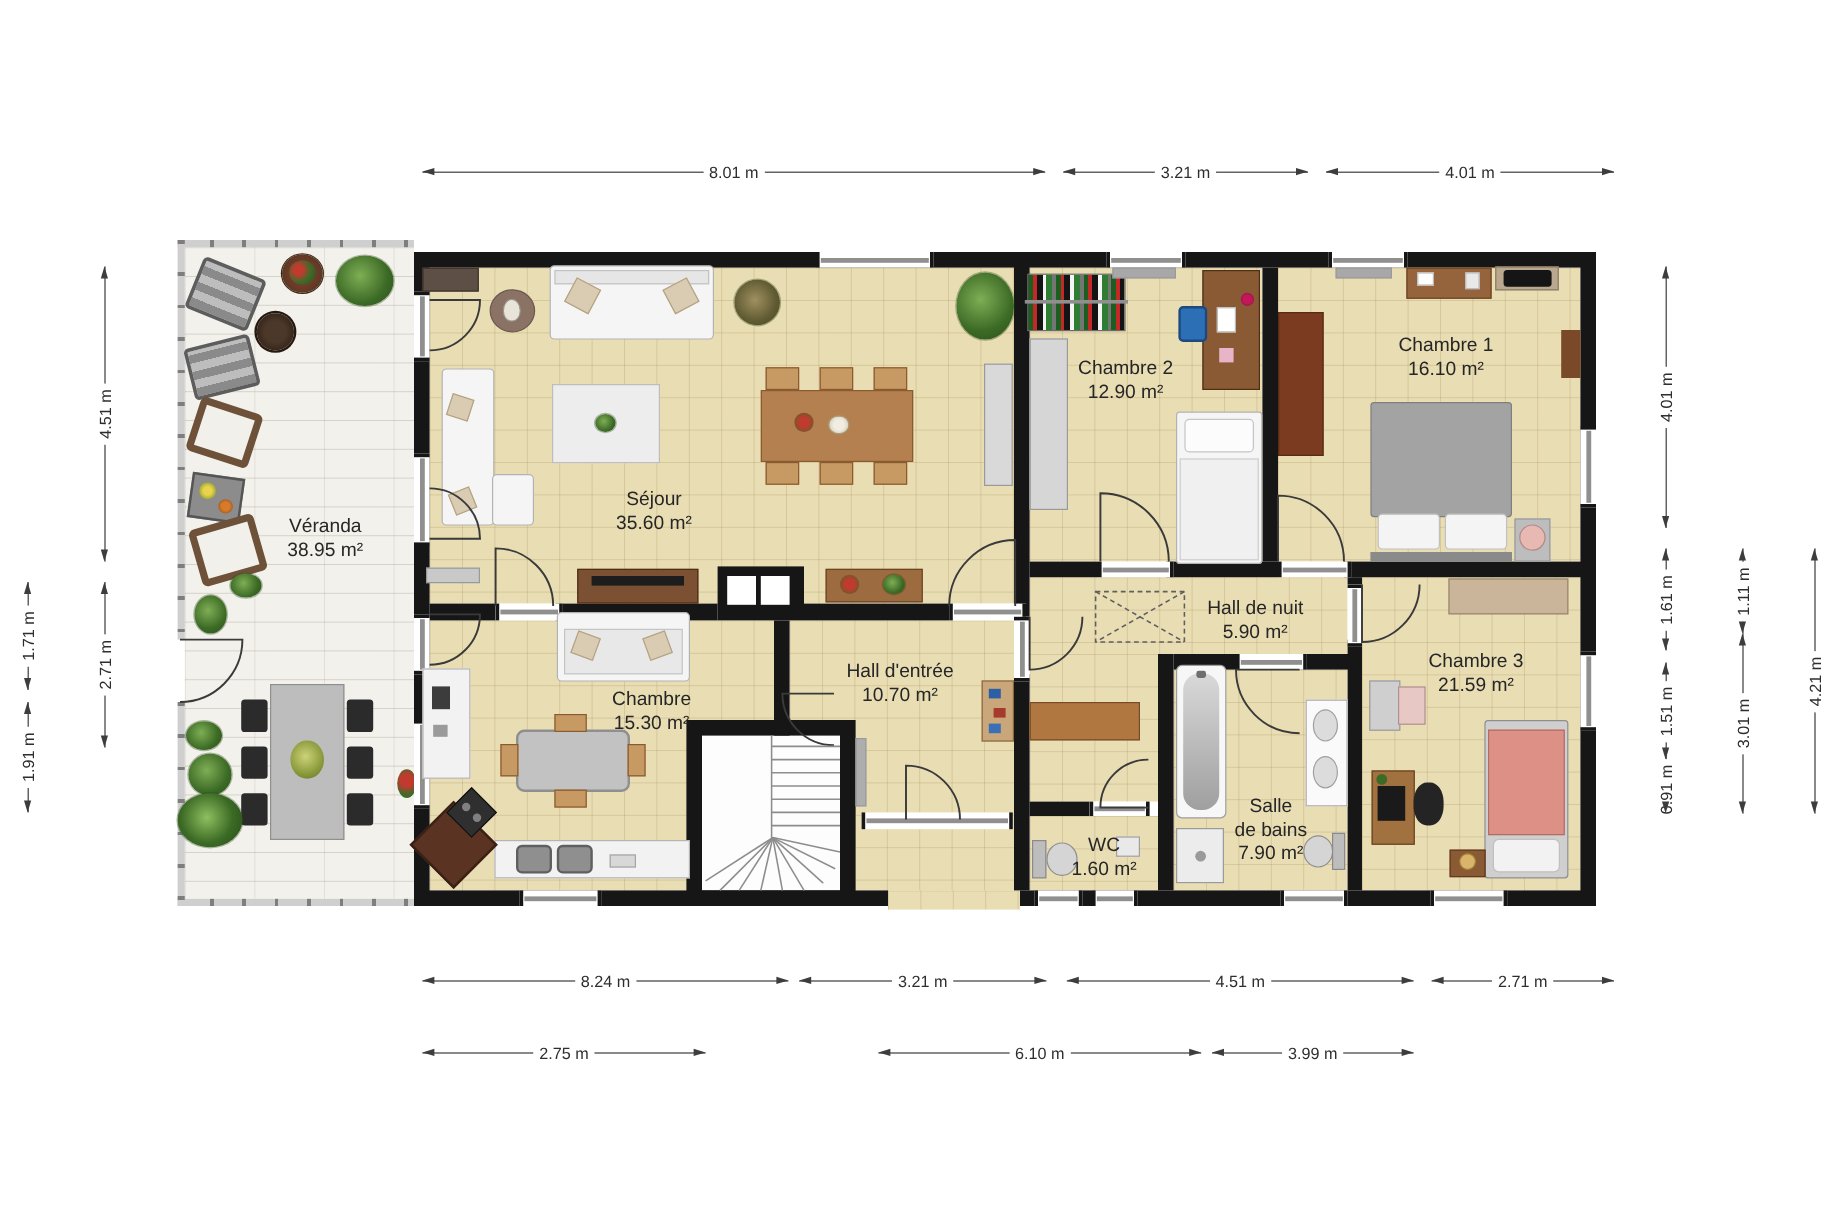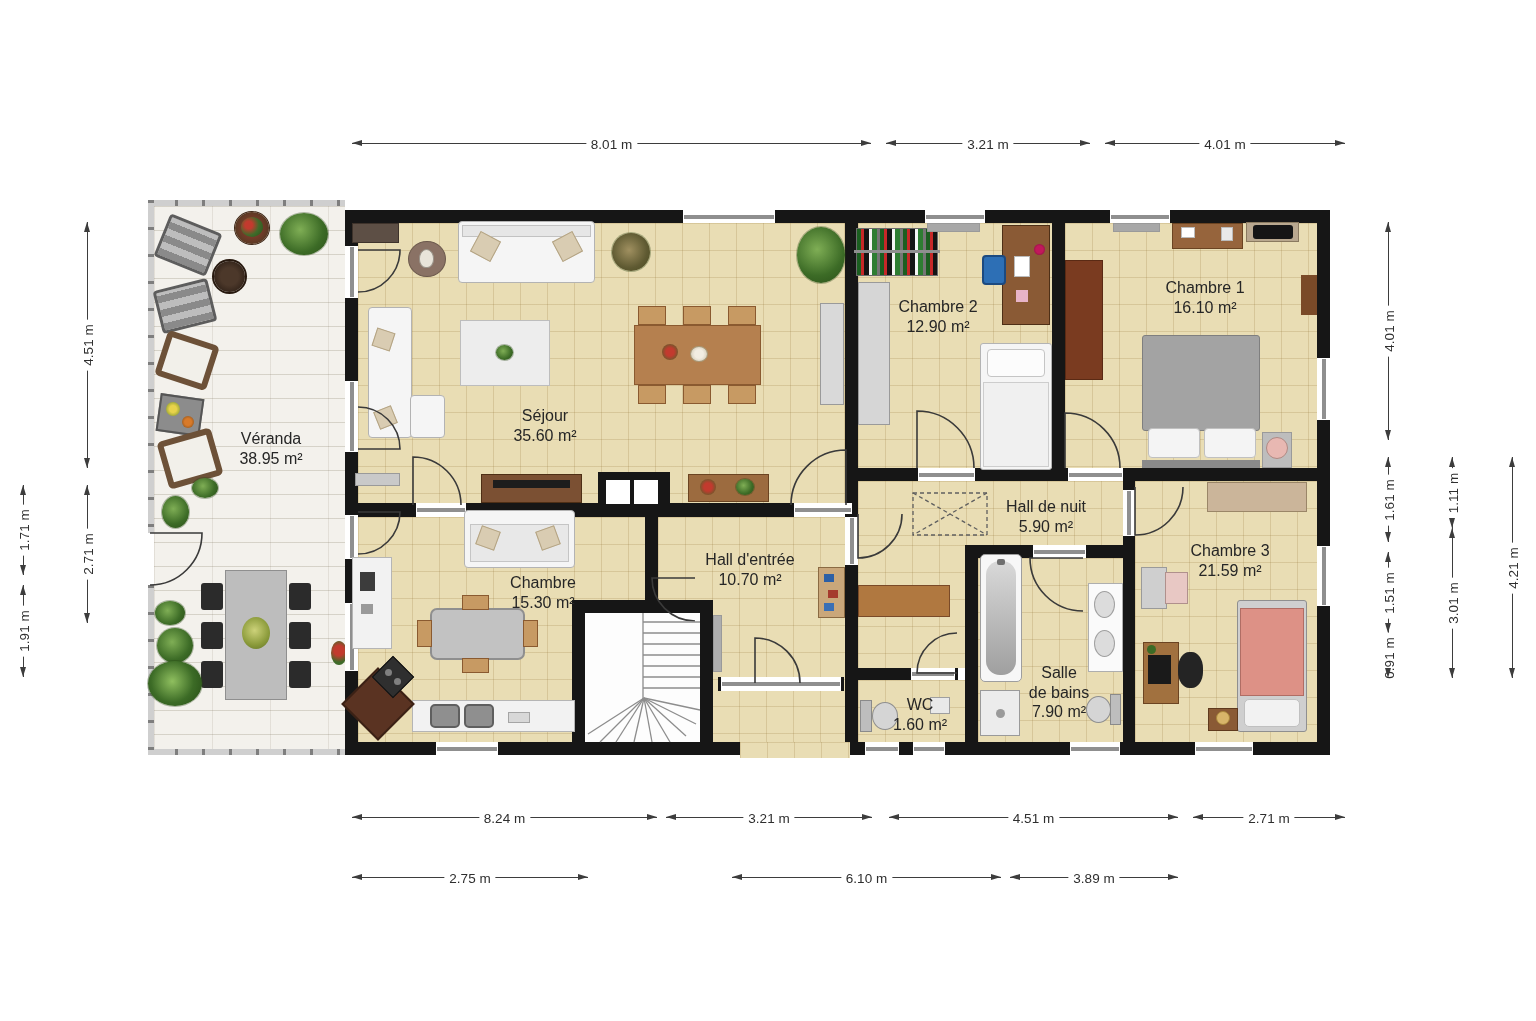--- a/index.html
+++ b/index.html
@@ -372,21 +372,21 @@
     <span class="dlab">2.71 m</span>
     </div>
 
   <div class="dimh" style="left:352px;top:877px;width:236px;">
     <span class="dlab">2.75 m</span>
     </div>
   <div class="dimh" style="left:732px;top:877px;width:269px;">
     <span class="dlab">6.10 m</span>
     </div>
   <div class="dimh" style="left:1010px;top:877px;width:168px;">
-    <span class="dlab">3.89 m</span>
+    <span class="dlab">3.99 m</span>
     </div>
 
   <div class="dimv" style="left:87px;top:222px;height:246px;">
     <span class="dlab">4.51 m</span>
     </div>
   <div class="dimv" style="left:87px;top:485px;height:138px;">
     <span class="dlab">2.71 m</span>
     </div>
   <div class="dimv" style="left:23px;top:485px;height:90px;">
     <span class="dlab">1.71 m</span>

